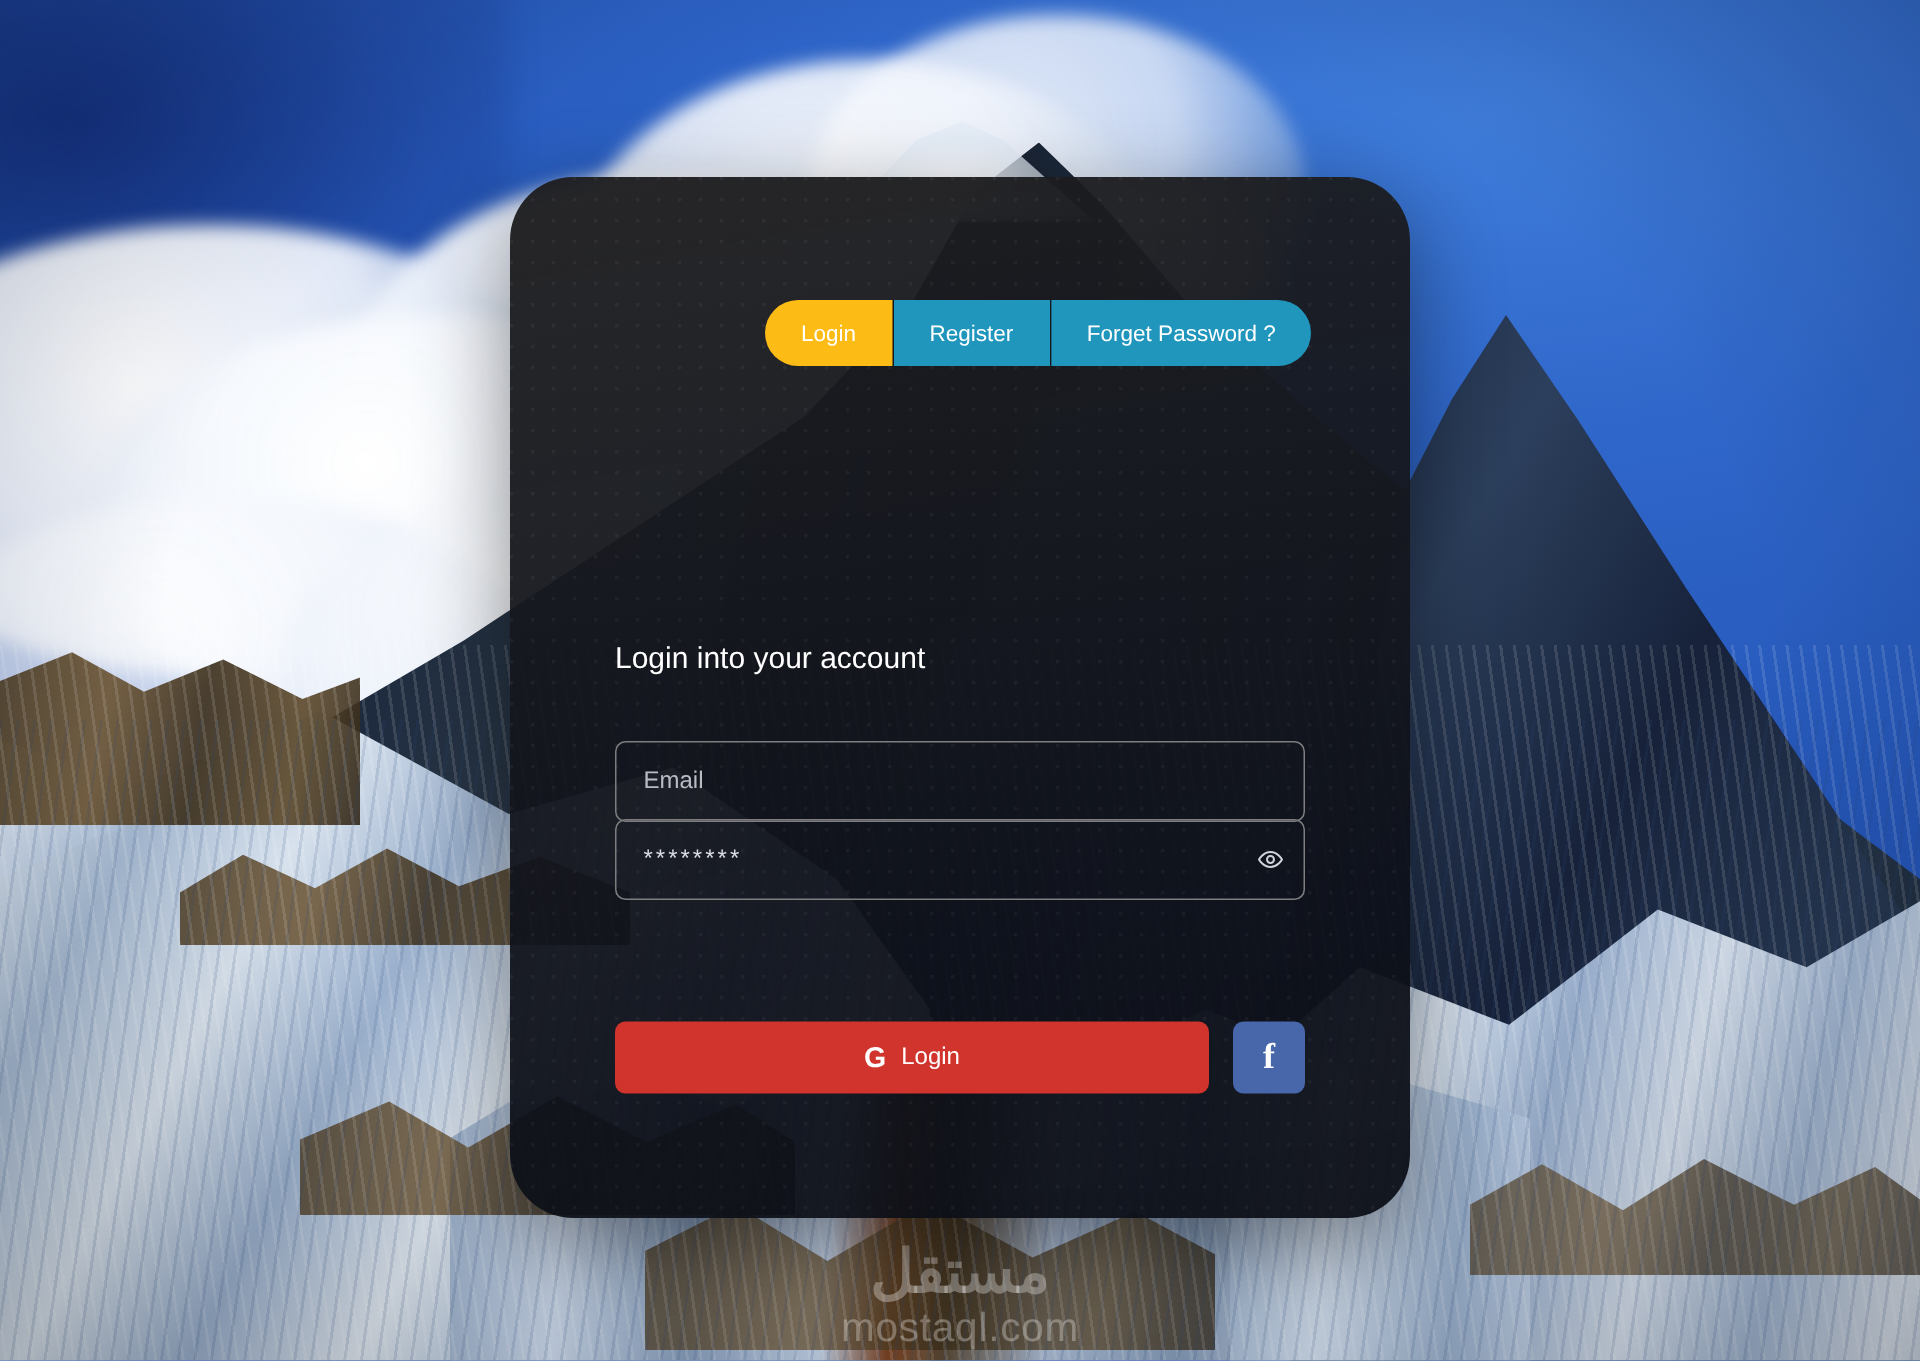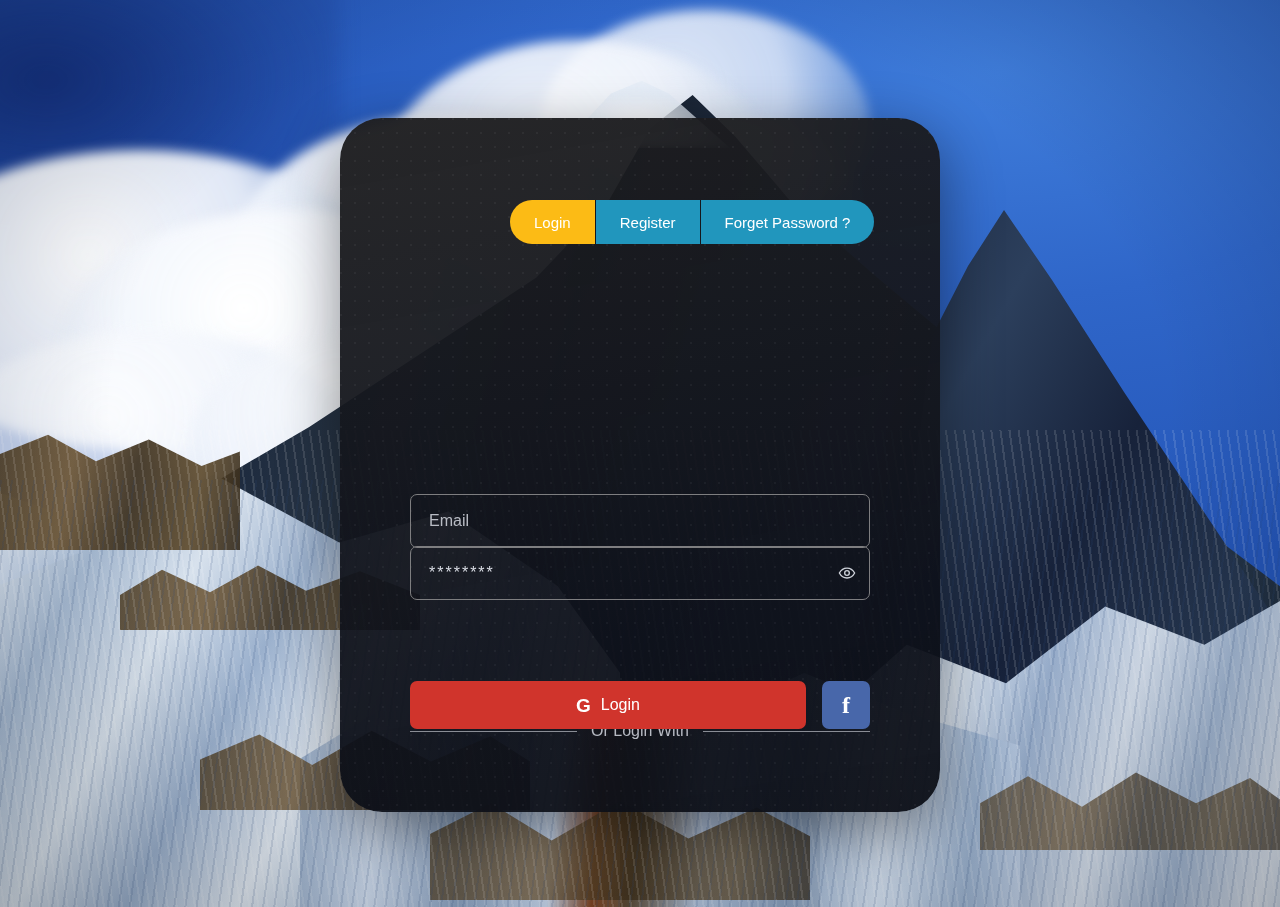--- a/index.html
+++ b/index.html
@@ -463,59 +463,59 @@
     <div class="rock r1"></div>
     <div class="rock r2"></div>
     <div class="rock r5"></div>
     <div class="rock r4"></div>
 
     <div class="streaks"></div>
     <div class="streaks2"></div>
     <div class="vignette"></div>
   </div>
 
+  <div class="watermark">
+    <span class="wm-ar">مستقل</span>
+    <span class="wm-en">mostaql.com</span>
+  </div>
 
   <div class="card">
     <div class="card-inner">
 
       <div class="tabs">
         <div class="tab active">
           <span>Login</span>
         </div>
         <div class="tab">
           <span>Register</span>
         </div>
         <div class="tab">
           <span>Forget Password ?</span>
         </div>
       </div>
 
+      <div class="heading">Login into your account</div>
 
       <div class="field email">
         <input type="text" placeholder="Email" style="">
       </div>
 
       <div class="field password">
         <span class="pw-value">********</span>
         <button class="eye-btn">
           <span>
             <svg width="18" height="18" viewBox="0 0 24 24" fill="none" stroke="#cfd3db" stroke-width="1.8" stroke-linecap="round" stroke-linejoin="round">
               <path d="M1.8 12S5.4 5.4 12 5.4 22.2 12 22.2 12 18.6 18.6 12 18.6 1.8 12 1.8 12z"></path>
               <circle cx="12" cy="12" r="3.1"></circle>
             </svg>
           </span>
         </button>
       </div>
 
 
-      <div class="divider">
-        <div class="rule"></div>
-        <div class="dv-text">Or Login With</div>
-        <div class="rule"></div>
-      </div>
 
       <div class="social-row" style="top:563px;">
         <button class="google-btn">
           <span class="g-glyph">G</span>
           <span>Login</span>
         </button>
         <button class="fb-btn">
           <span class="fb-glyph">f</span>
         </button>
       </div>

